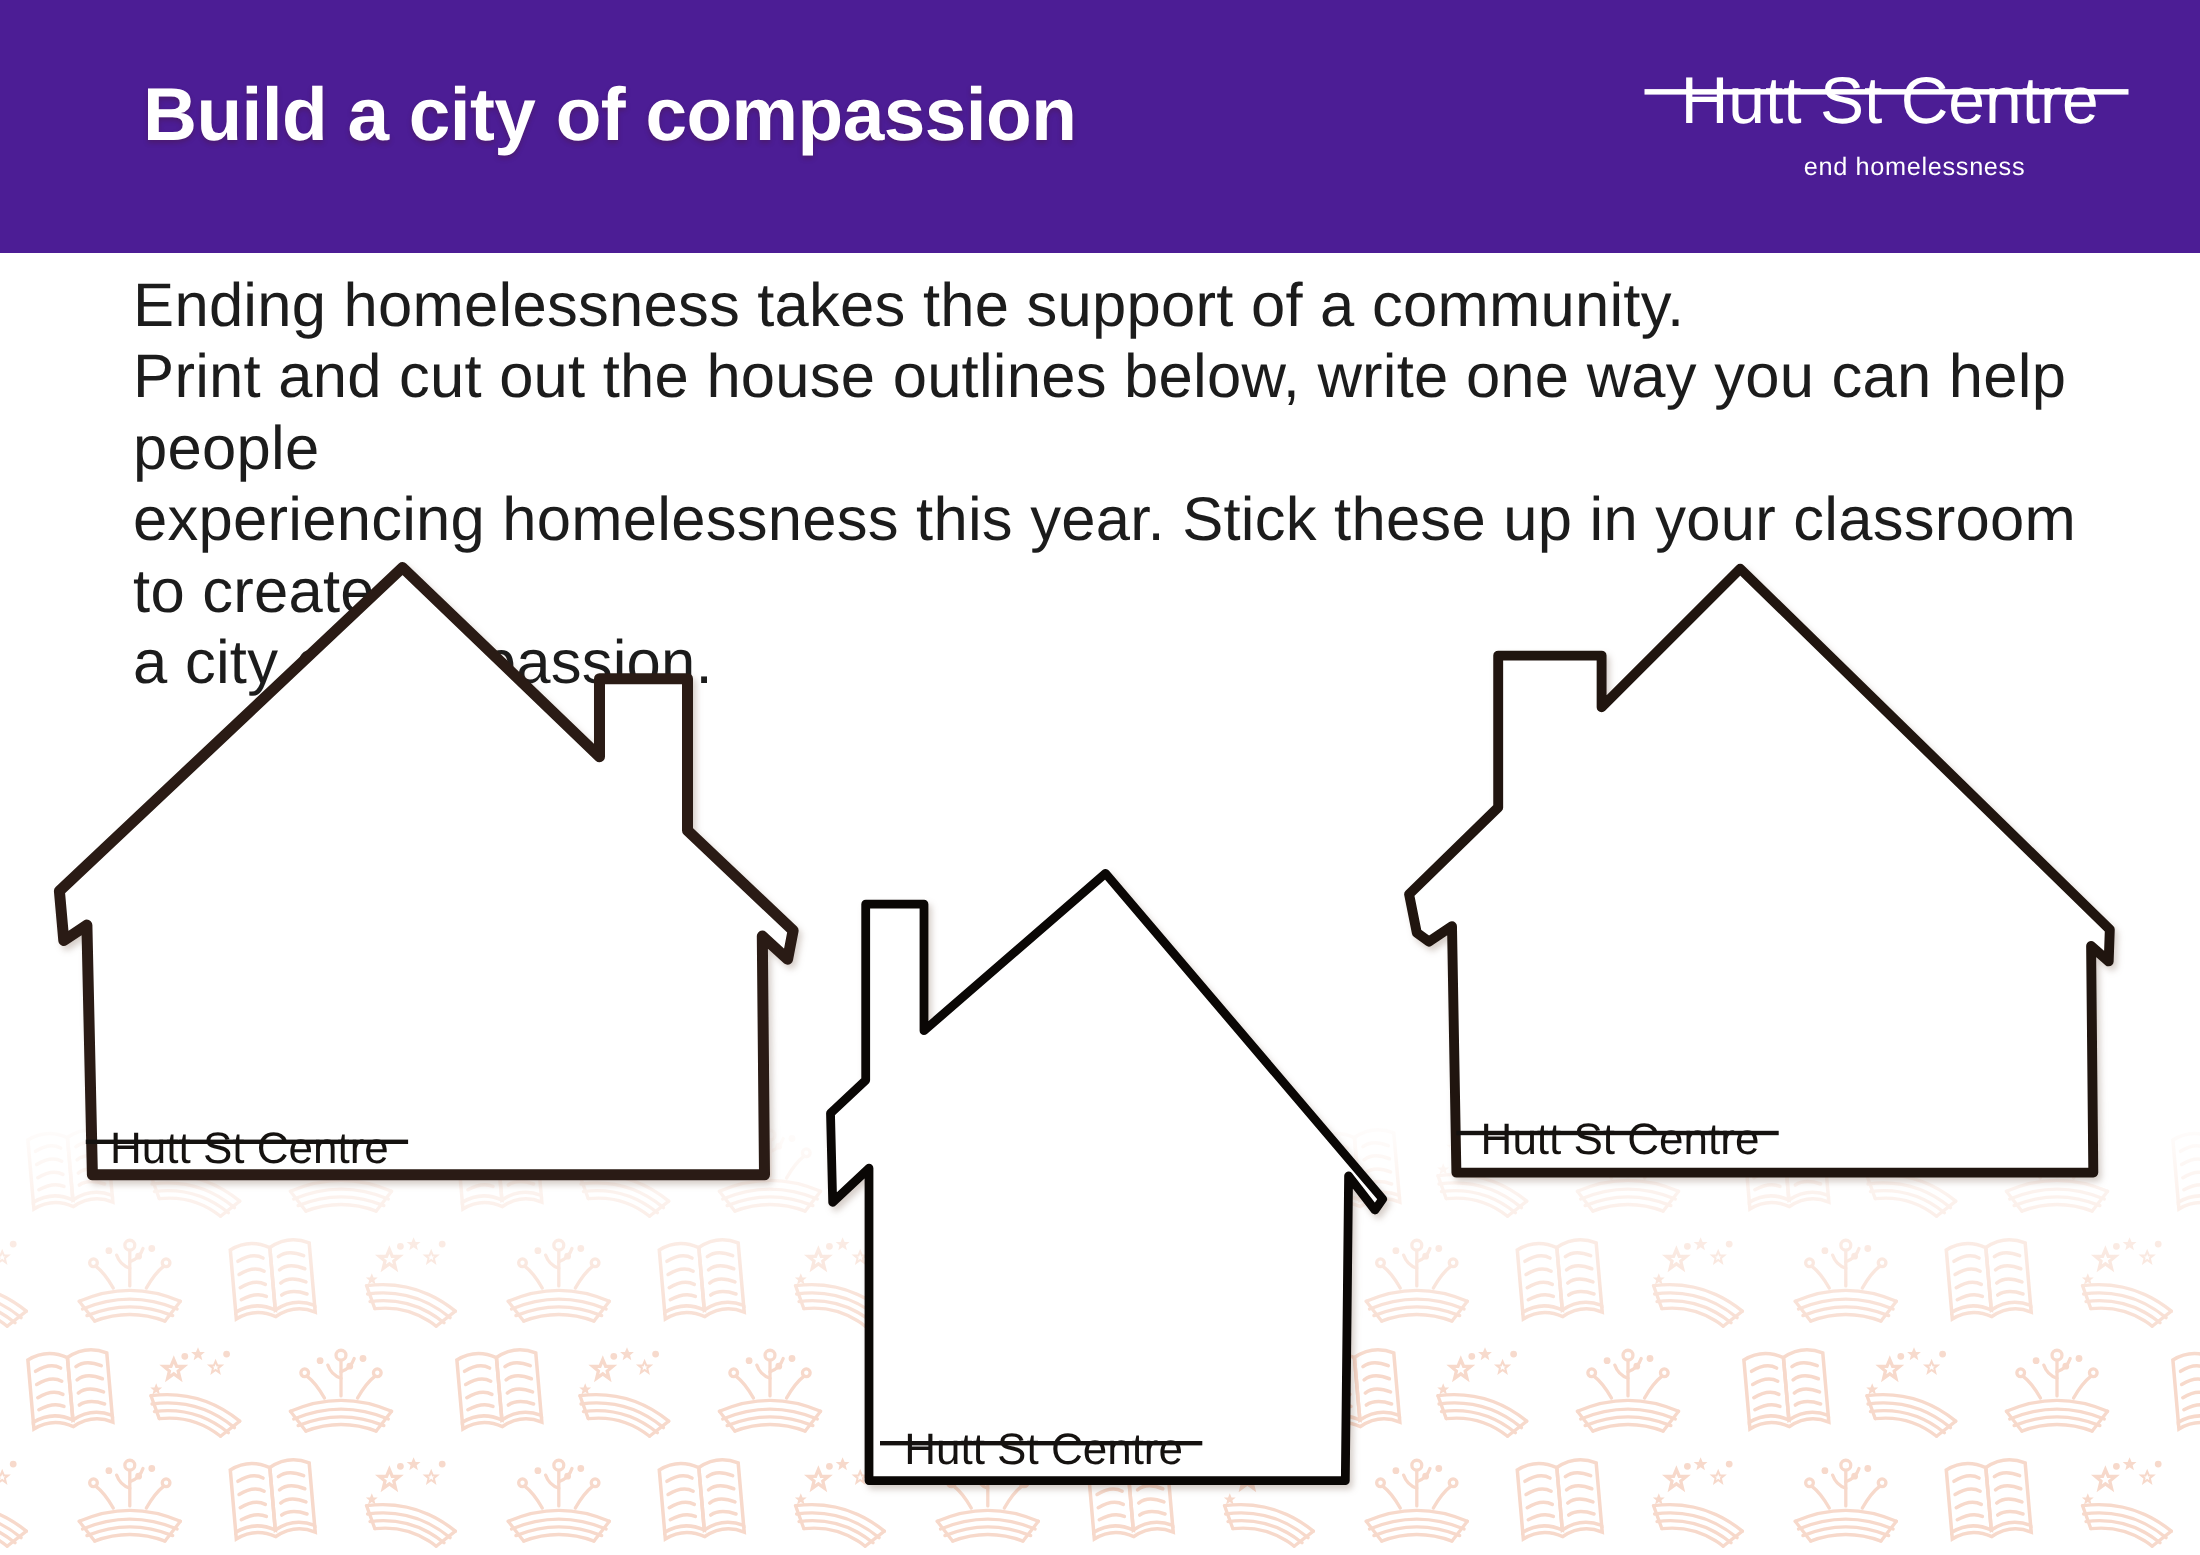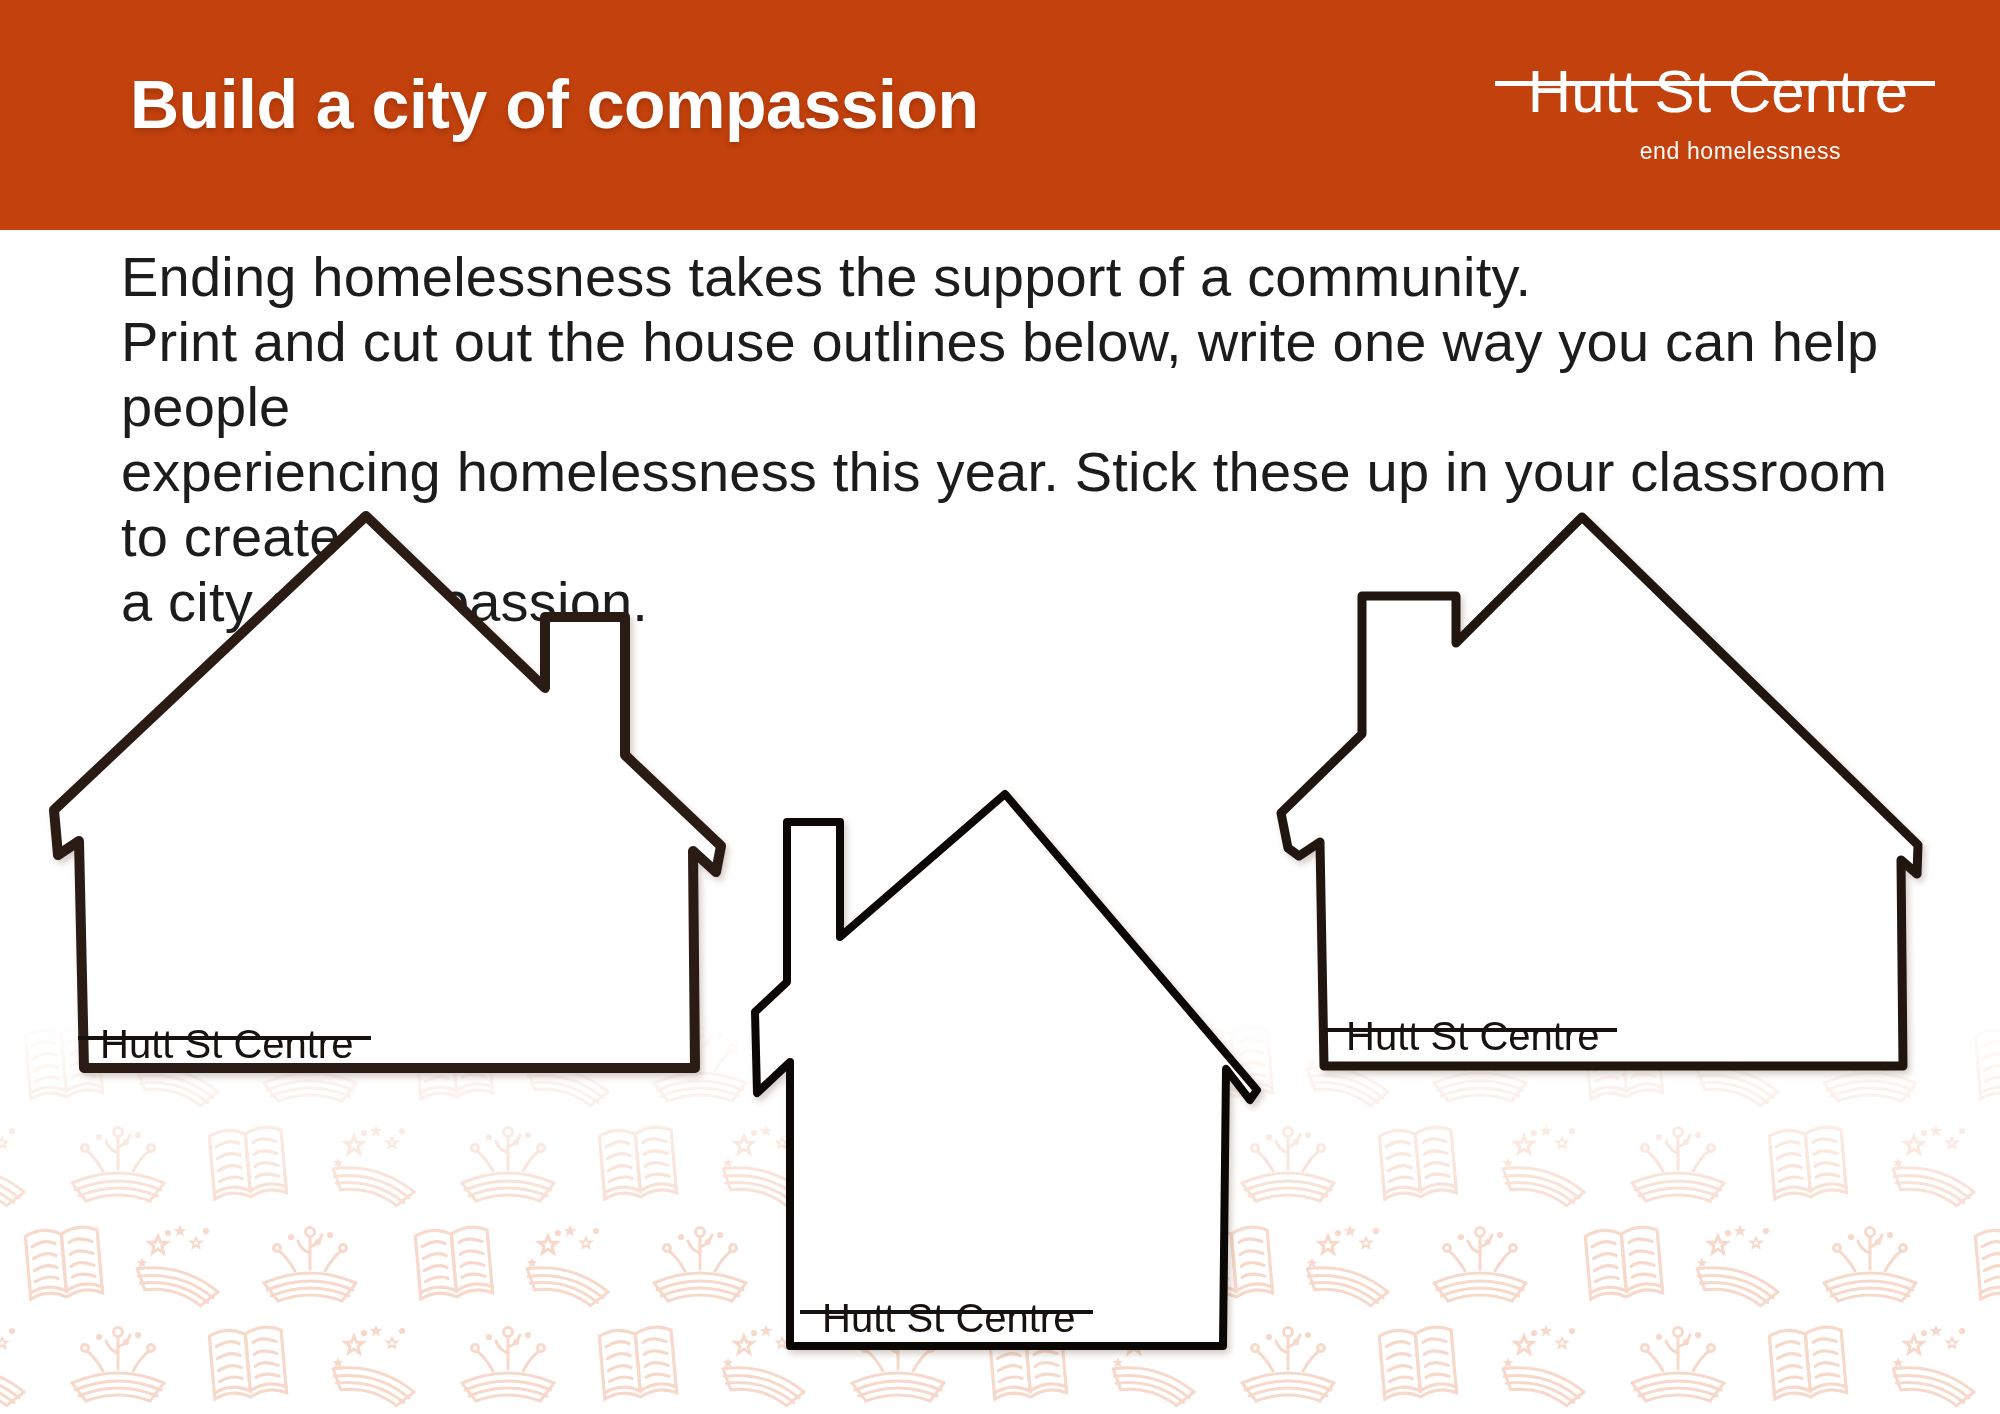--- a/index.html
+++ b/index.html
@@ -4,21 +4,21 @@
 <style>
   html,body{margin:0;padding:0;background:#888;}
   .page{
     position:relative; width:2000px; height:1414px;
     background:#ffffff; overflow:hidden;
     font-family:"Liberation Sans", sans-serif;
   }
   
   .banner{
     position:absolute; left:0; top:0; width:2000px; height:230px;
-    background:#c2410c;
+    background:#4c1d95;
   }
   .title{
     position:absolute; left:130px; top:70px; margin:0;
     font-size:68px; font-weight:700; letter-spacing:-0.5px;
     color:#ffffff; line-height:1;
     text-shadow:0 3px 5px rgba(70,20,0,0.25);
   }
   .logo-lockup{
     position:absolute; right:92px; top:62px;
     display:flex; flex-direction:column; align-items:center;

